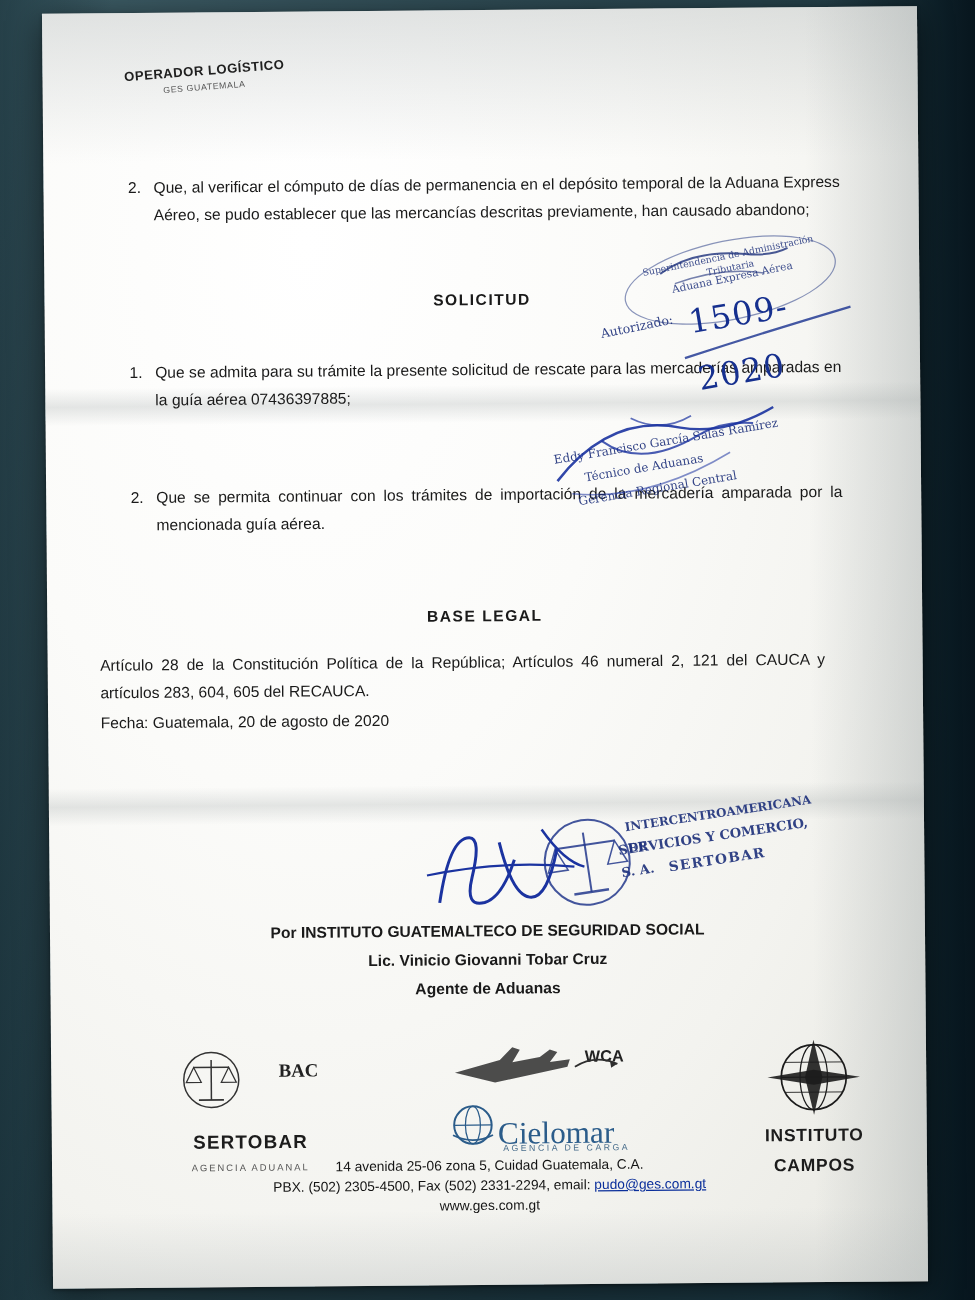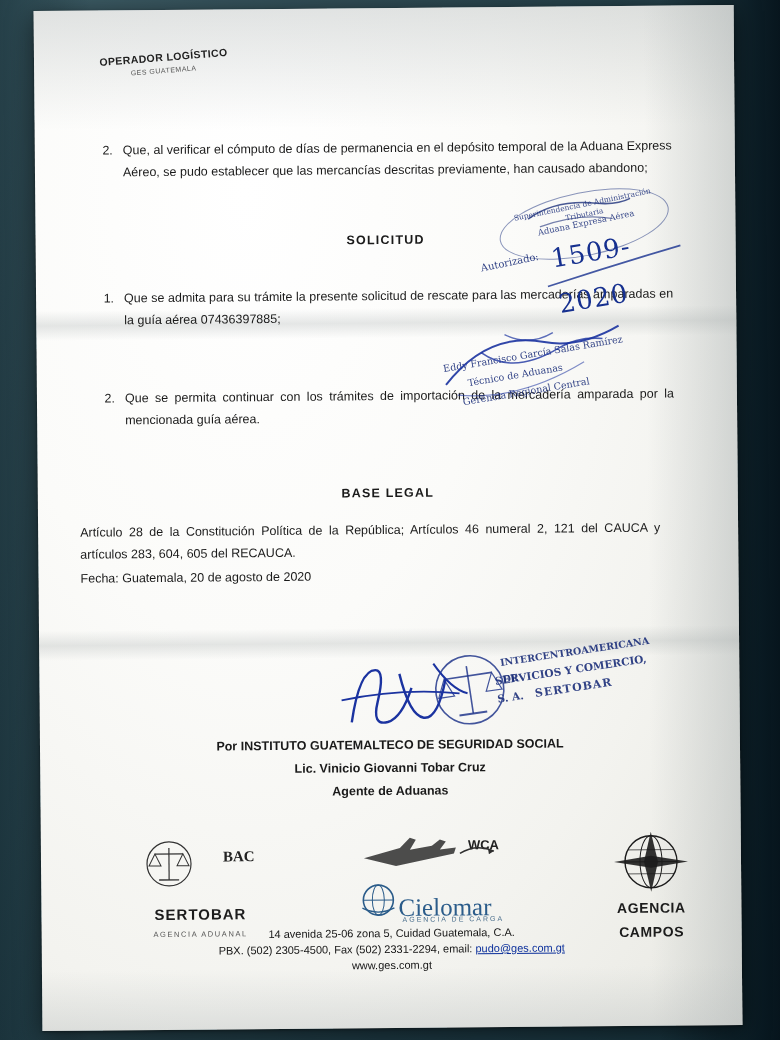--- a/index.html
+++ b/index.html
@@ -279,21 +279,21 @@
         <div class="flogo" style="left:500px; top:-2px; width:140px;">
           <svg width="90" height="62" viewBox="0 0 90 62">
             <ellipse cx="45" cy="30" rx="26" ry="26" fill="none" stroke="#1c1c1c" stroke-width="1.4"></ellipse>
             <ellipse cx="45" cy="30" rx="11" ry="26" fill="none" stroke="#1c1c1c" stroke-width="1"></ellipse>
             <line x1="19" y1="30" x2="71" y2="30" stroke="#1c1c1c" stroke-width="1"></line>
             <line x1="22" y1="18" x2="68" y2="18" stroke="#1c1c1c" stroke-width=".7"></line>
             <line x1="22" y1="42" x2="68" y2="42" stroke="#1c1c1c" stroke-width=".7"></line>
             <path d="M45 0 L52 30 L45 60 L38 30 Z" fill="#1c1c1c" opacity=".9"></path>
             <path d="M8 30 L45 24 L82 30 L45 36 Z" fill="#1c1c1c" opacity=".9"></path>
           </svg>
-          <div style="font-size:14px; font-weight:bold; letter-spacing:.6px; color:#1c1c1c; margin-top:-6px;">AGENCIA</div>
+          <div style="font-size:14px; font-weight:bold; letter-spacing:.6px; color:#1c1c1c; margin-top:-6px;">INSTITUTO</div>
           <div style="font-size:14px; font-weight:bold; letter-spacing:.6px; color:#1c1c1c;">CAMPOS</div>
         </div>
       </div>
 
       <div class="footer-text">
         <div>14 avenida 25-06 zona 5, Cuidad Guatemala, C.A.</div>
         <div>
           <span>PBX. (502) 2305-4500,  Fax (502) 2331-2294,  email:  </span><a class="mail" href="#">pudo@ges.com.gt</a>
         </div>
         <div>www.ges.com.gt</div>

